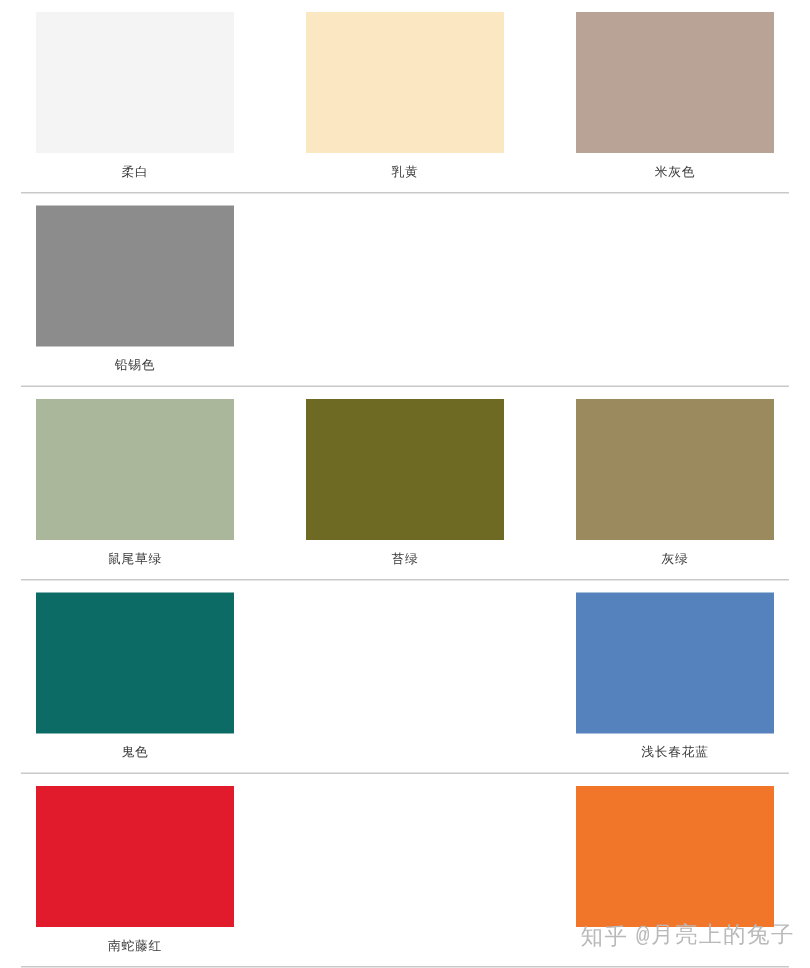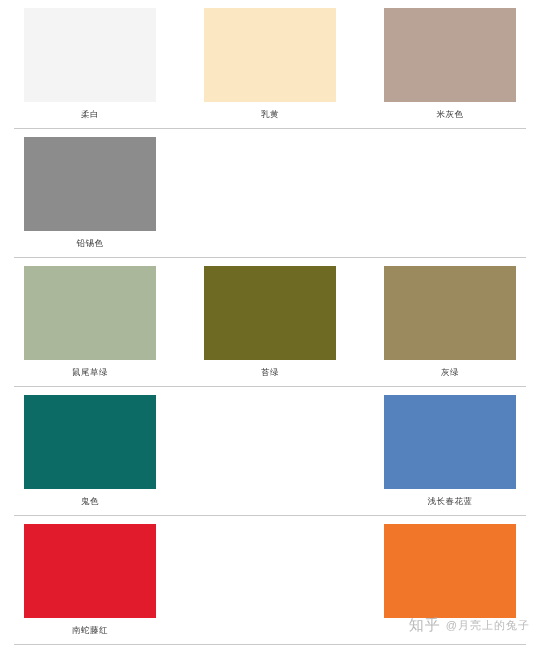--- a/index.html
+++ b/index.html
@@ -82,25 +82,25 @@
     position: absolute;
     right: 10px;
     bottom: 11px;
     display: flex;
     flex-direction: row;
     align-items: center;
     gap: 5px;
     pointer-events: none;
   }
   .wm-text {
-    font-size: 11px;
+    font-size: 15px;
     line-height: 18px;
     color: #b9b9b9;
     letter-spacing: 1px;
-    font-family: Liberation Sans, sans-serif;
+    font-family: Liberation Mono, monospace;
     white-space: nowrap;
   }
   .wm-logo {
     font-size: 15px;
     line-height: 18px;
     color: #b9b9b9;
     letter-spacing: 1px;
     white-space: nowrap;
   }
 </style>

